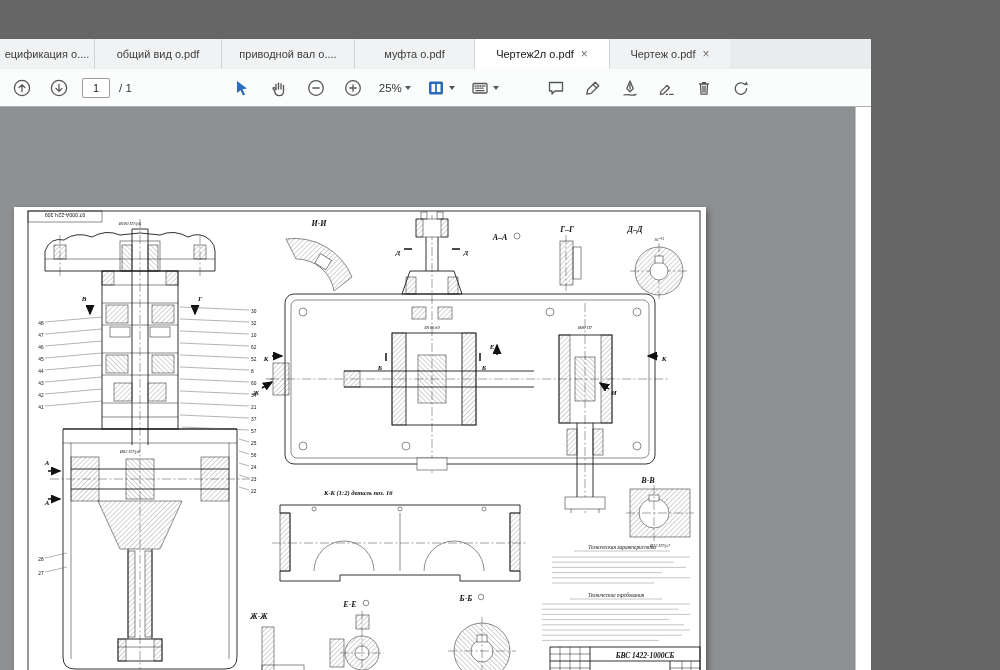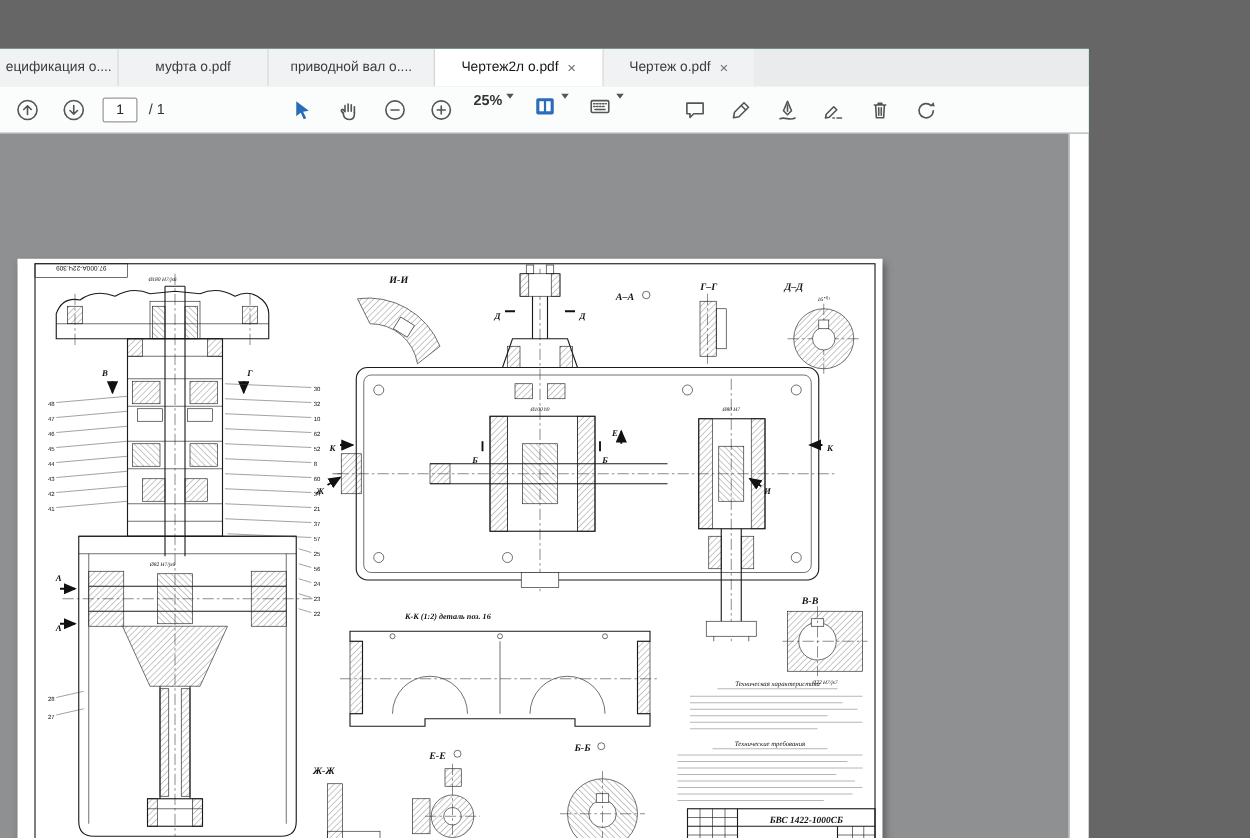--- a/index.html
+++ b/index.html
@@ -20,21 +20,21 @@
            border-bottom:1px solid #aeb1b3;display:flex;align-items:center;padding:0 8px;
            box-sizing:border-box;gap:9px;}
   .tb-btn{width:28px;height:26px;display:flex;align-items:center;justify-content:center;border-radius:3px;}
   .tb-btn svg{display:block;}
   .ico{stroke:#555;stroke-width:1.3;fill:none;stroke-linecap:round;stroke-linejoin:round;}
   .page-box{width:26px;height:18px;border:1px solid #9b9b9b;border-radius:2px;background:#fff;
             font-size:11px;text-align:center;font-family:"Liberation Sans",sans-serif;color:#222;padding:0;}
   .tb-label{font-size:11.5px;color:#333;}
   .caret{width:0;height:0;border-left:3.5px solid transparent;border-right:3.5px solid transparent;
          border-top:4px solid #555;margin-left:3px;}
-  .drop{display:flex;align-items:flex-start;padding:0 3px;height:26px;border-radius:3px;font-weight:bold;}
+  .drop{display:flex;align-items:center;padding:0 3px;height:26px;border-radius:3px;}
   .sp-lg{width:78px;}
   .sp-md{width:22px;}
 
   
   .canvas{position:absolute;left:0;top:68px;width:1000px;height:602px;background:#8f9092;overflow:hidden;}
   .page{position:absolute;left:14px;top:100px;width:692px;height:489px;background:#ffffff;
         box-shadow:2px 3px 6px rgba(0,0,0,.38);}
   .right-panel{position:absolute;right:0;top:68px;width:15px;height:602px;background:#ffffff;
                border-left:1px solid #c2c2c2;}
 
@@ -62,25 +62,28 @@
 </style>
 </head>
 <body>
 
 <div class="app">
 
   <div class="tabbar">
     <div class="tab" style="width:95px">
         <span>ецификация о....</span>
       </div>
-    <div class="tab" style="width:120px">
-        <span>муфта o.pdf</span>
+    <div class="tab" style="width:127px">
+        <span>общий вид o.pdf</span>
       </div>
     <div class="tab" style="width:133px">
         <span>приводной вал o....</span>
+      </div>
+    <div class="tab" style="width:120px">
+        <span>муфта o.pdf</span>
       </div>
     <div class="tab active" style="width:135px">
       <span>Чертеж2л o.pdf</span>
       <span class="tab-close">×</span>
     </div>
     <div class="tab" style="width:120px;border-right:none">
       <span>Чертеж o.pdf</span>
       <span class="tab-close">×</span>
     </div>
   </div>

